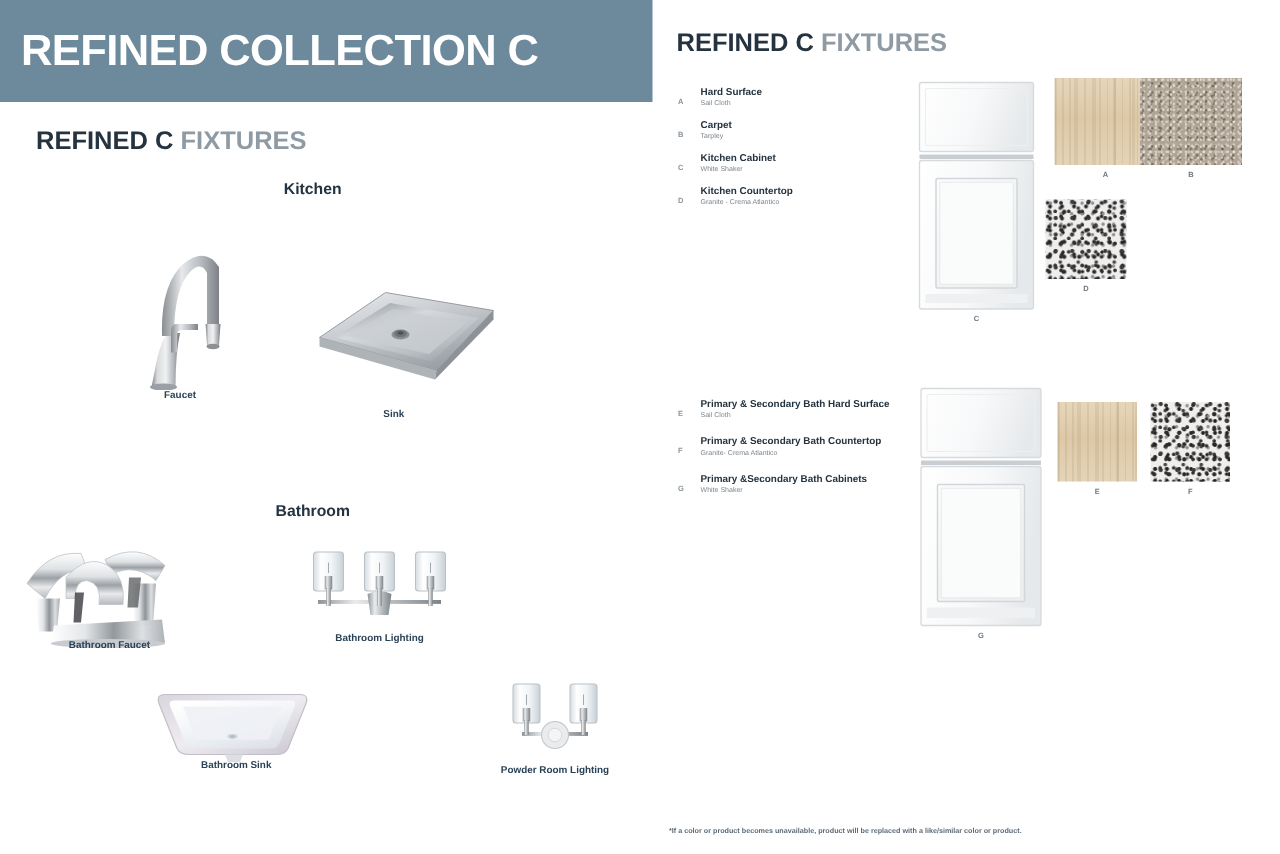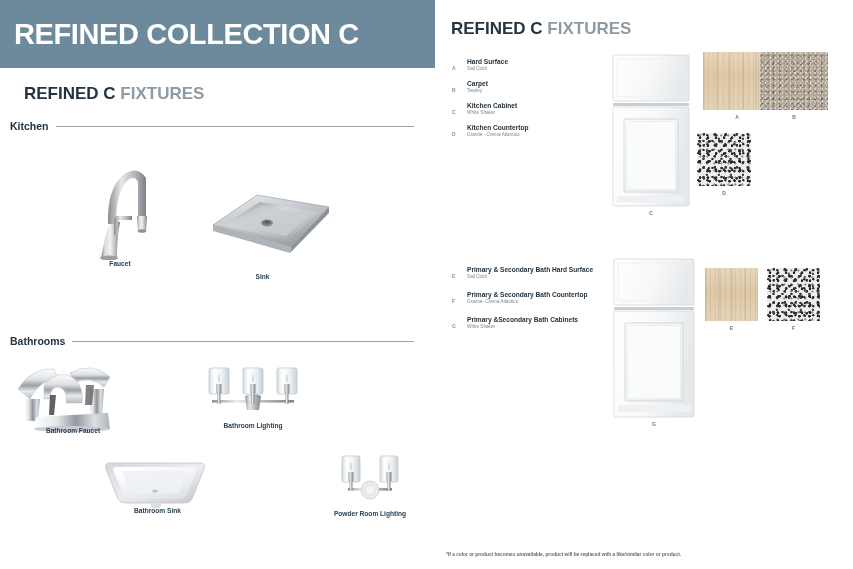--- a/index.html
+++ b/index.html
@@ -29,21 +29,21 @@
 
   
   .sect-title { position: absolute; font-size: 17px; font-weight: 700; white-space: nowrap; }
   .sect-title .strong { color: #24333f; }
   .sect-title .light  { color: #8f9ba4; font-weight: 600; }
   #fixtures-title { left: 24px; top: 84px; }
   #finishes-title { left: 451px; top: 19px; }
 
   
   .group-head {
-    position: absolute; display: flex; align-items: center; width: 404px;
+    position: absolute; display: flex; align-items: center; width: 404px; flex-direction: column;
   }
   .group-head .g-label {
     font-size: 10.5px; font-weight: 700; color: #24333f;
     white-space: nowrap; padding-right: 7px;
   }
   .group-head .g-rule { flex: 1; height: 1px; background: #9aa5ad; }
   #kitchen-head   { left: 10px; top: 120px; }
   #bathrooms-head { left: 10px; top: 335px; }
 
   
@@ -214,21 +214,21 @@
 
         <ellipse cx="62" cy="38" rx="6" ry="3.4" fill="#8a8f94"></ellipse>
         <ellipse cx="62" cy="37.4" rx="4.2" ry="2.4" fill="#6f7479"></ellipse>
         <ellipse cx="62" cy="37" rx="2" ry="1.1" fill="#4d5256"></ellipse>
       </svg>
     </div>
     <div class="caption" style="top:88px;">Sink</div>
   </div>
 
   <div class="group-head" id="bathrooms-head">
-    <span class="g-label">Bathrooms</span>
+    <span class="g-label">Bathroom</span>
     <span class="g-rule"></span>
   </div>
 
   <div class="fixture" style="left:10px; top:355px; width:120px; height:95px;">
     <div class="art">
       <svg width="120" height="78" viewBox="0 0 120 78">
         <defs>
           <linearGradient id="chrome" x1="0" y1="0" x2="0" y2="1">
             <stop offset="0" stop-color="#fcfdfd"></stop>
             <stop offset="0.35" stop-color="#dfe2e5"></stop>

